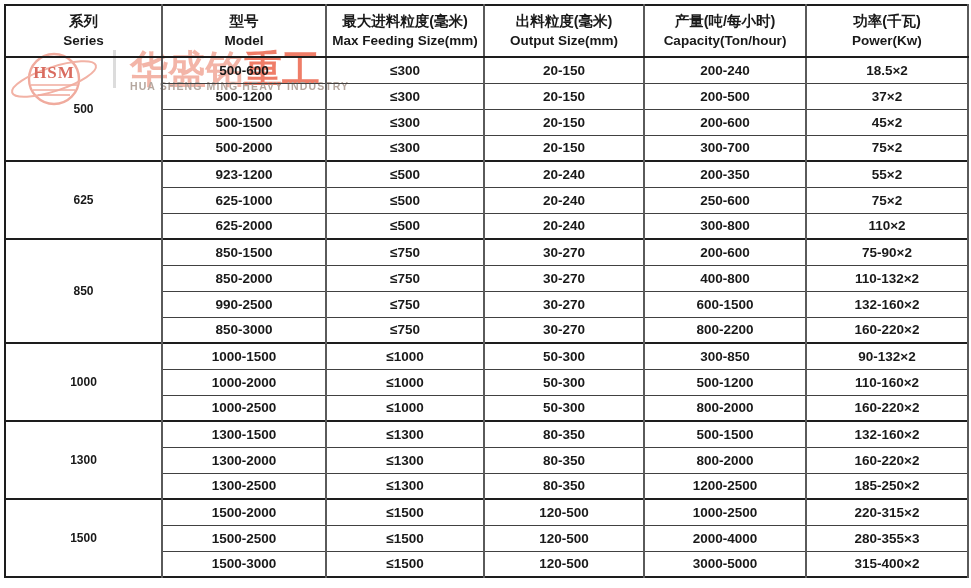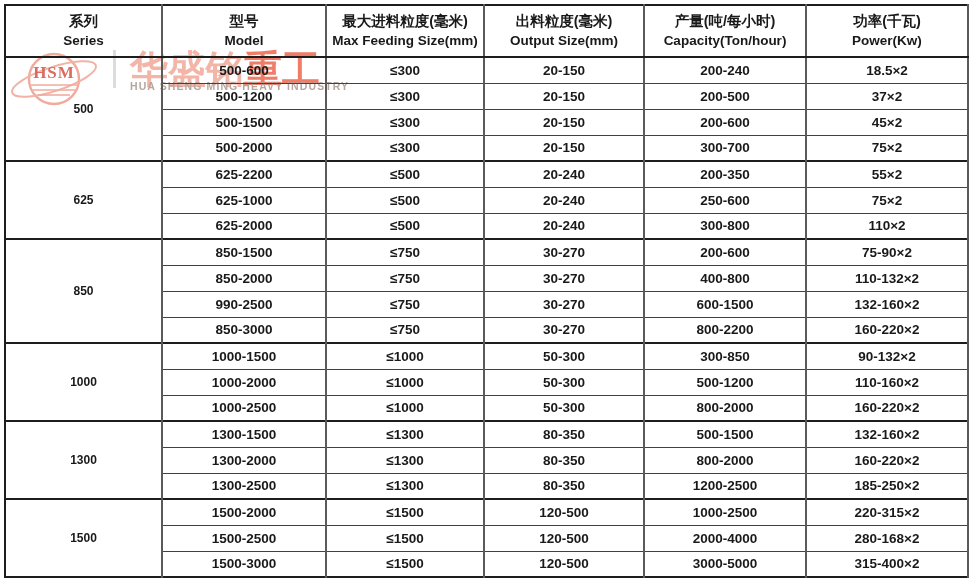--- a/index.html
+++ b/index.html
@@ -131,21 +131,21 @@
         </tr>
         <tr>
           <td>500-2000</td>
           <td>≤300</td>
           <td>20-150</td>
           <td>300-700</td>
           <td>75×2</td>
         </tr>
         <tr class="group-sep">
           <td rowspan="3" class="series">625</td>
-          <td>625-2200</td>
+          <td>923-1200</td>
           <td>≤500</td>
           <td>20-240</td>
           <td>200-350</td>
           <td>55×2</td>
         </tr>
         <tr>
           <td>625-1000</td>
           <td>≤500</td>
           <td>20-240</td>
           <td>250-600</td>
@@ -237,21 +237,21 @@
           <td>≤1500</td>
           <td>120-500</td>
           <td>1000-2500</td>
           <td>220-315×2</td>
         </tr>
         <tr>
           <td>1500-2500</td>
           <td>≤1500</td>
           <td>120-500</td>
           <td>2000-4000</td>
-          <td>280-168×2</td>
+          <td>280-355×3</td>
         </tr>
         <tr>
           <td>1500-3000</td>
           <td>≤1500</td>
           <td>120-500</td>
           <td>3000-5000</td>
           <td>315-400×2</td>
         </tr>
       </tbody>
   </table>

